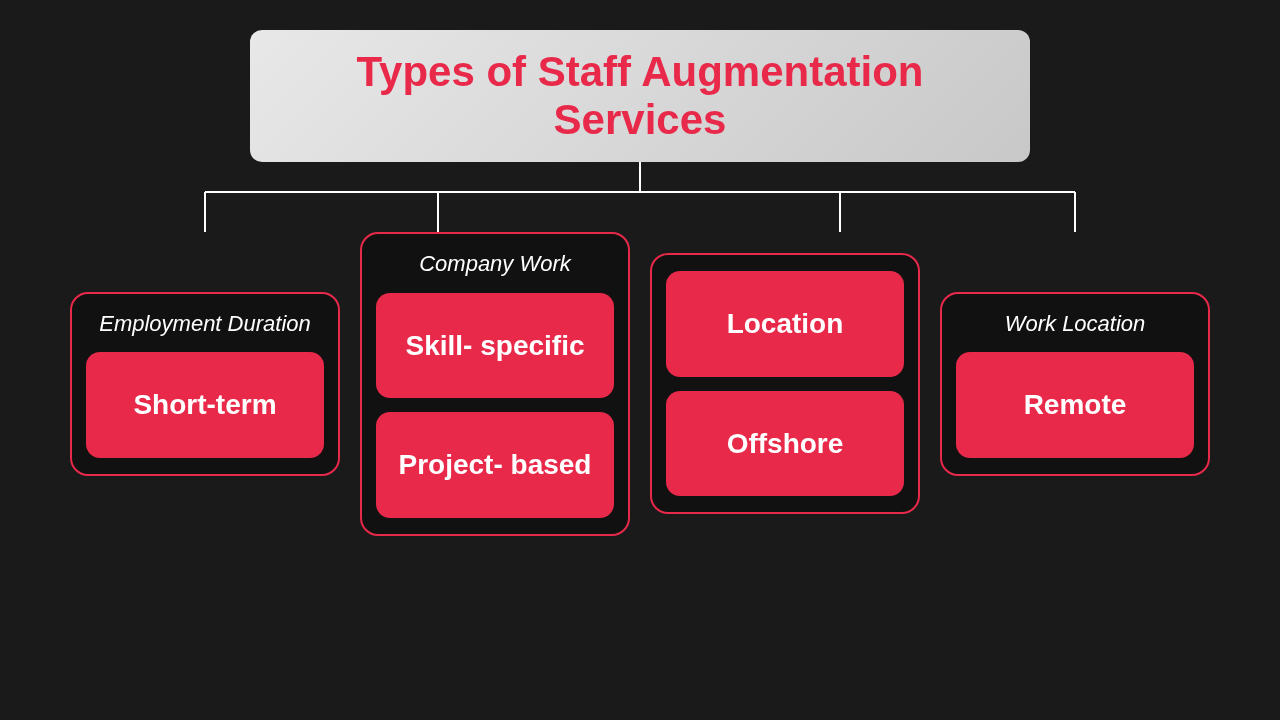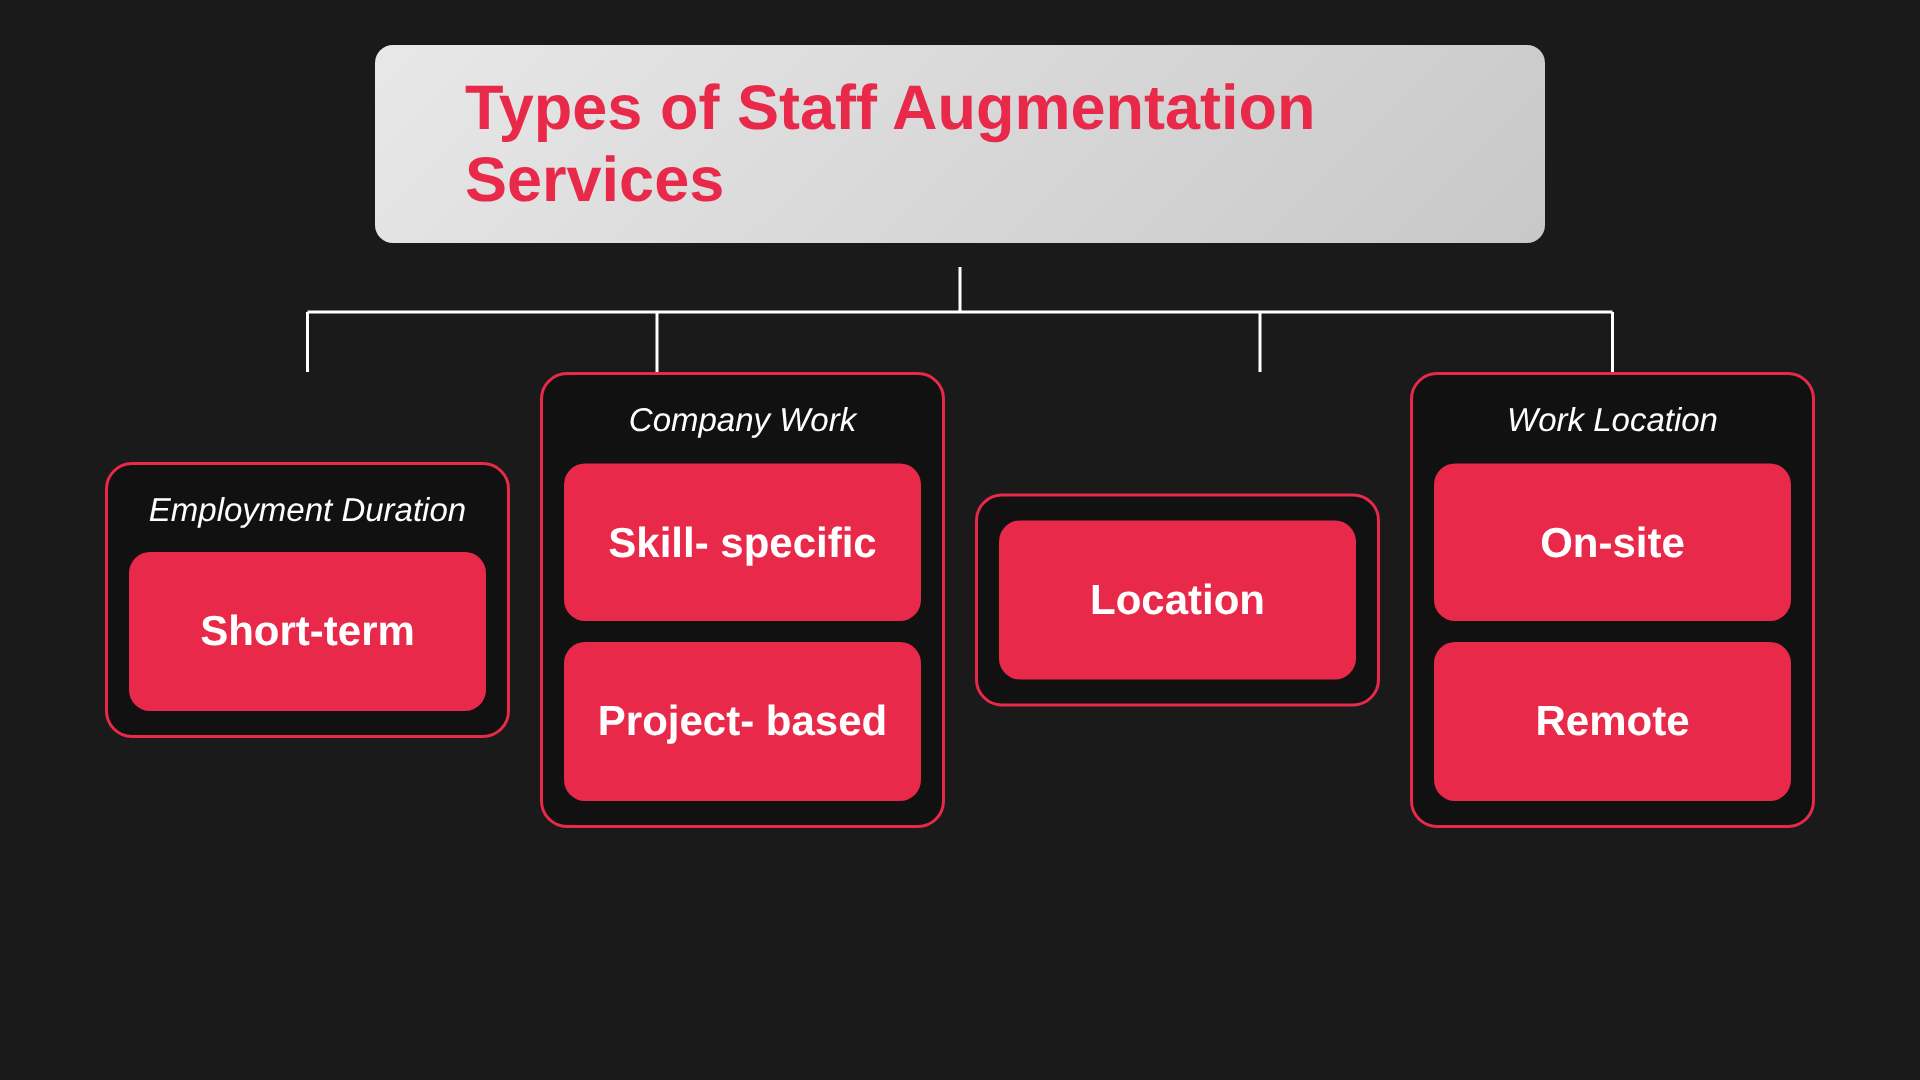--- a/index.html
+++ b/index.html
@@ -15,22 +15,22 @@
       align-items: center;
       justify-content: flex-start;
       padding: 30px 40px 20px 40px;
     }
 
     .title-box {
       background: linear-gradient(135deg, #e8e8e8 0%, #c8c8c8 100%);
       border-radius: 12px;
       padding: 18px 60px;
       width: 780px;
-      text-align: left;
-      margin-bottom: 16px;
+      text-align: center;
+      margin-bottom: 0px;
     }
 
     .title-box h1 {
       font-size: 42px;
       font-weight: 400;
       color: #222;
     }
 
     .title-box h1 span {
       color: #e8294a;
@@ -130,20 +130,20 @@
     <div class="category-card">
       <div class="category-title">Company
 Work</div>
       <div class="item-btn">Skill-
 specific</div>
       <div class="item-btn">Project-
 based</div>
     </div>
     <div class="category-card">
       <div class="item-btn">Location</div>
+      <div class="item-btn">Offshore</div>
     </div>
     <div class="category-card">
       <div class="category-title">Work
 Location</div>
-      <div class="item-btn">On-site</div>
       <div class="item-btn">Remote</div>
     </div>
   </div>
 
 </body></html>

